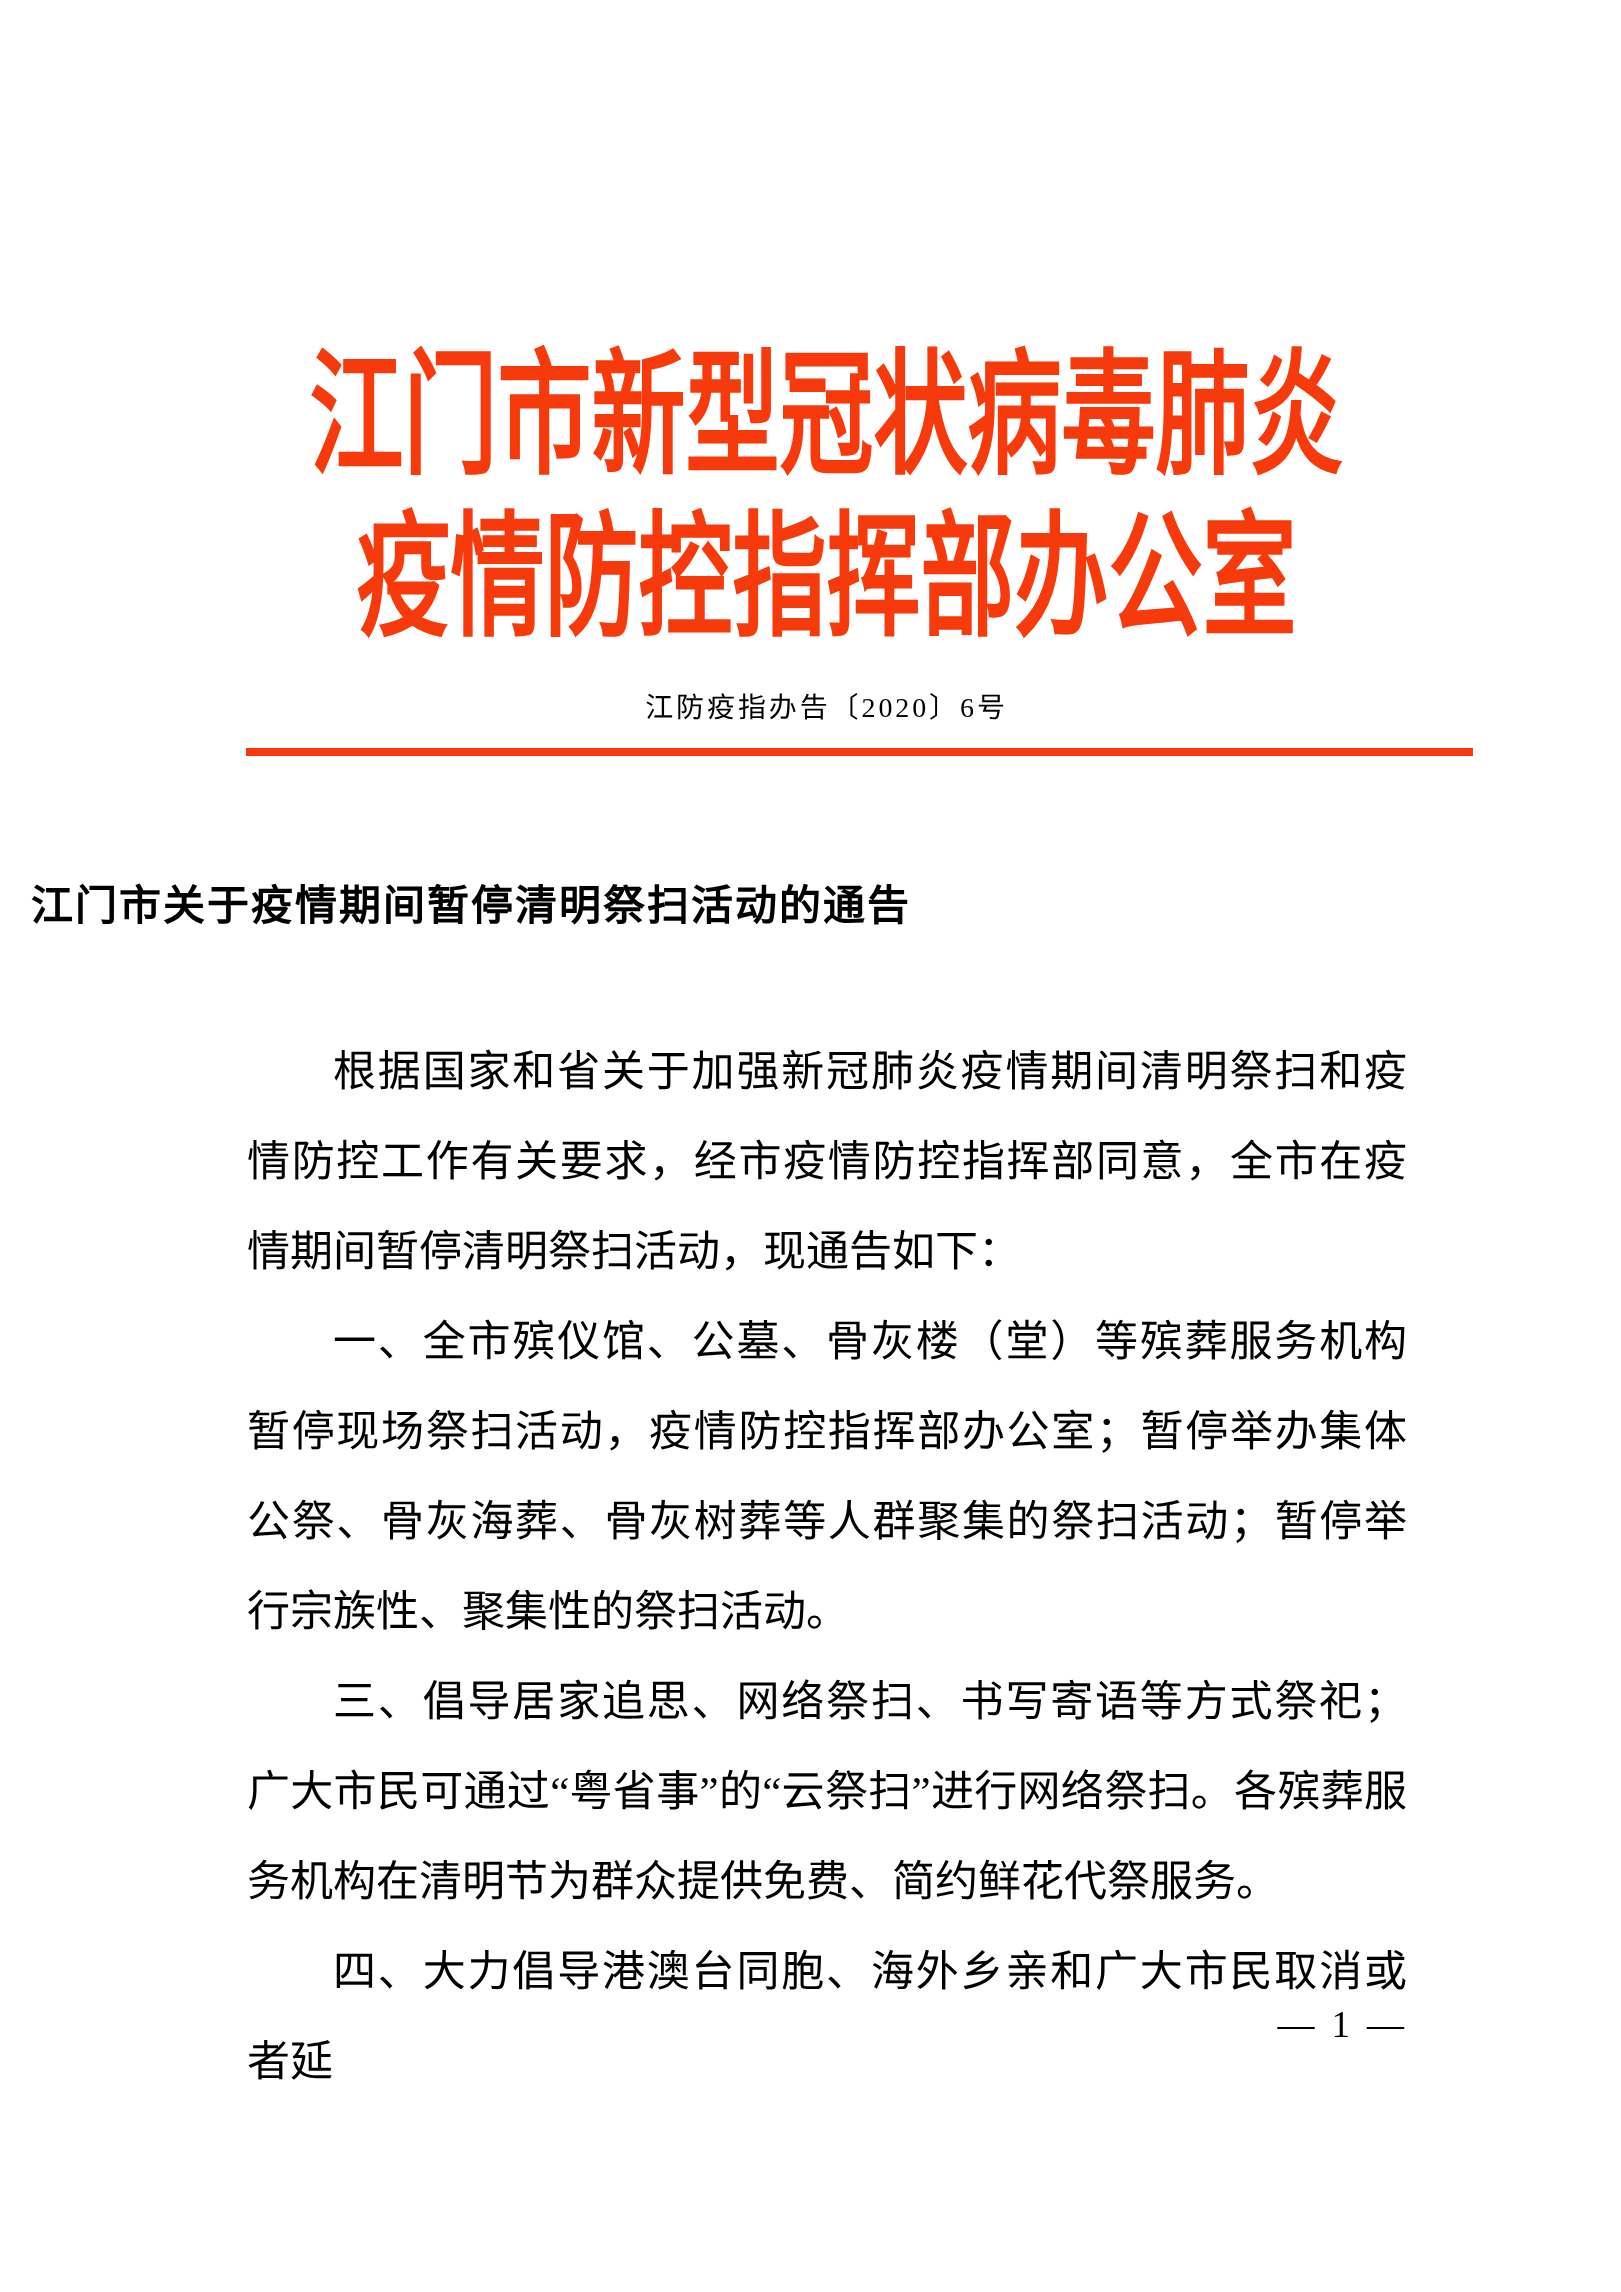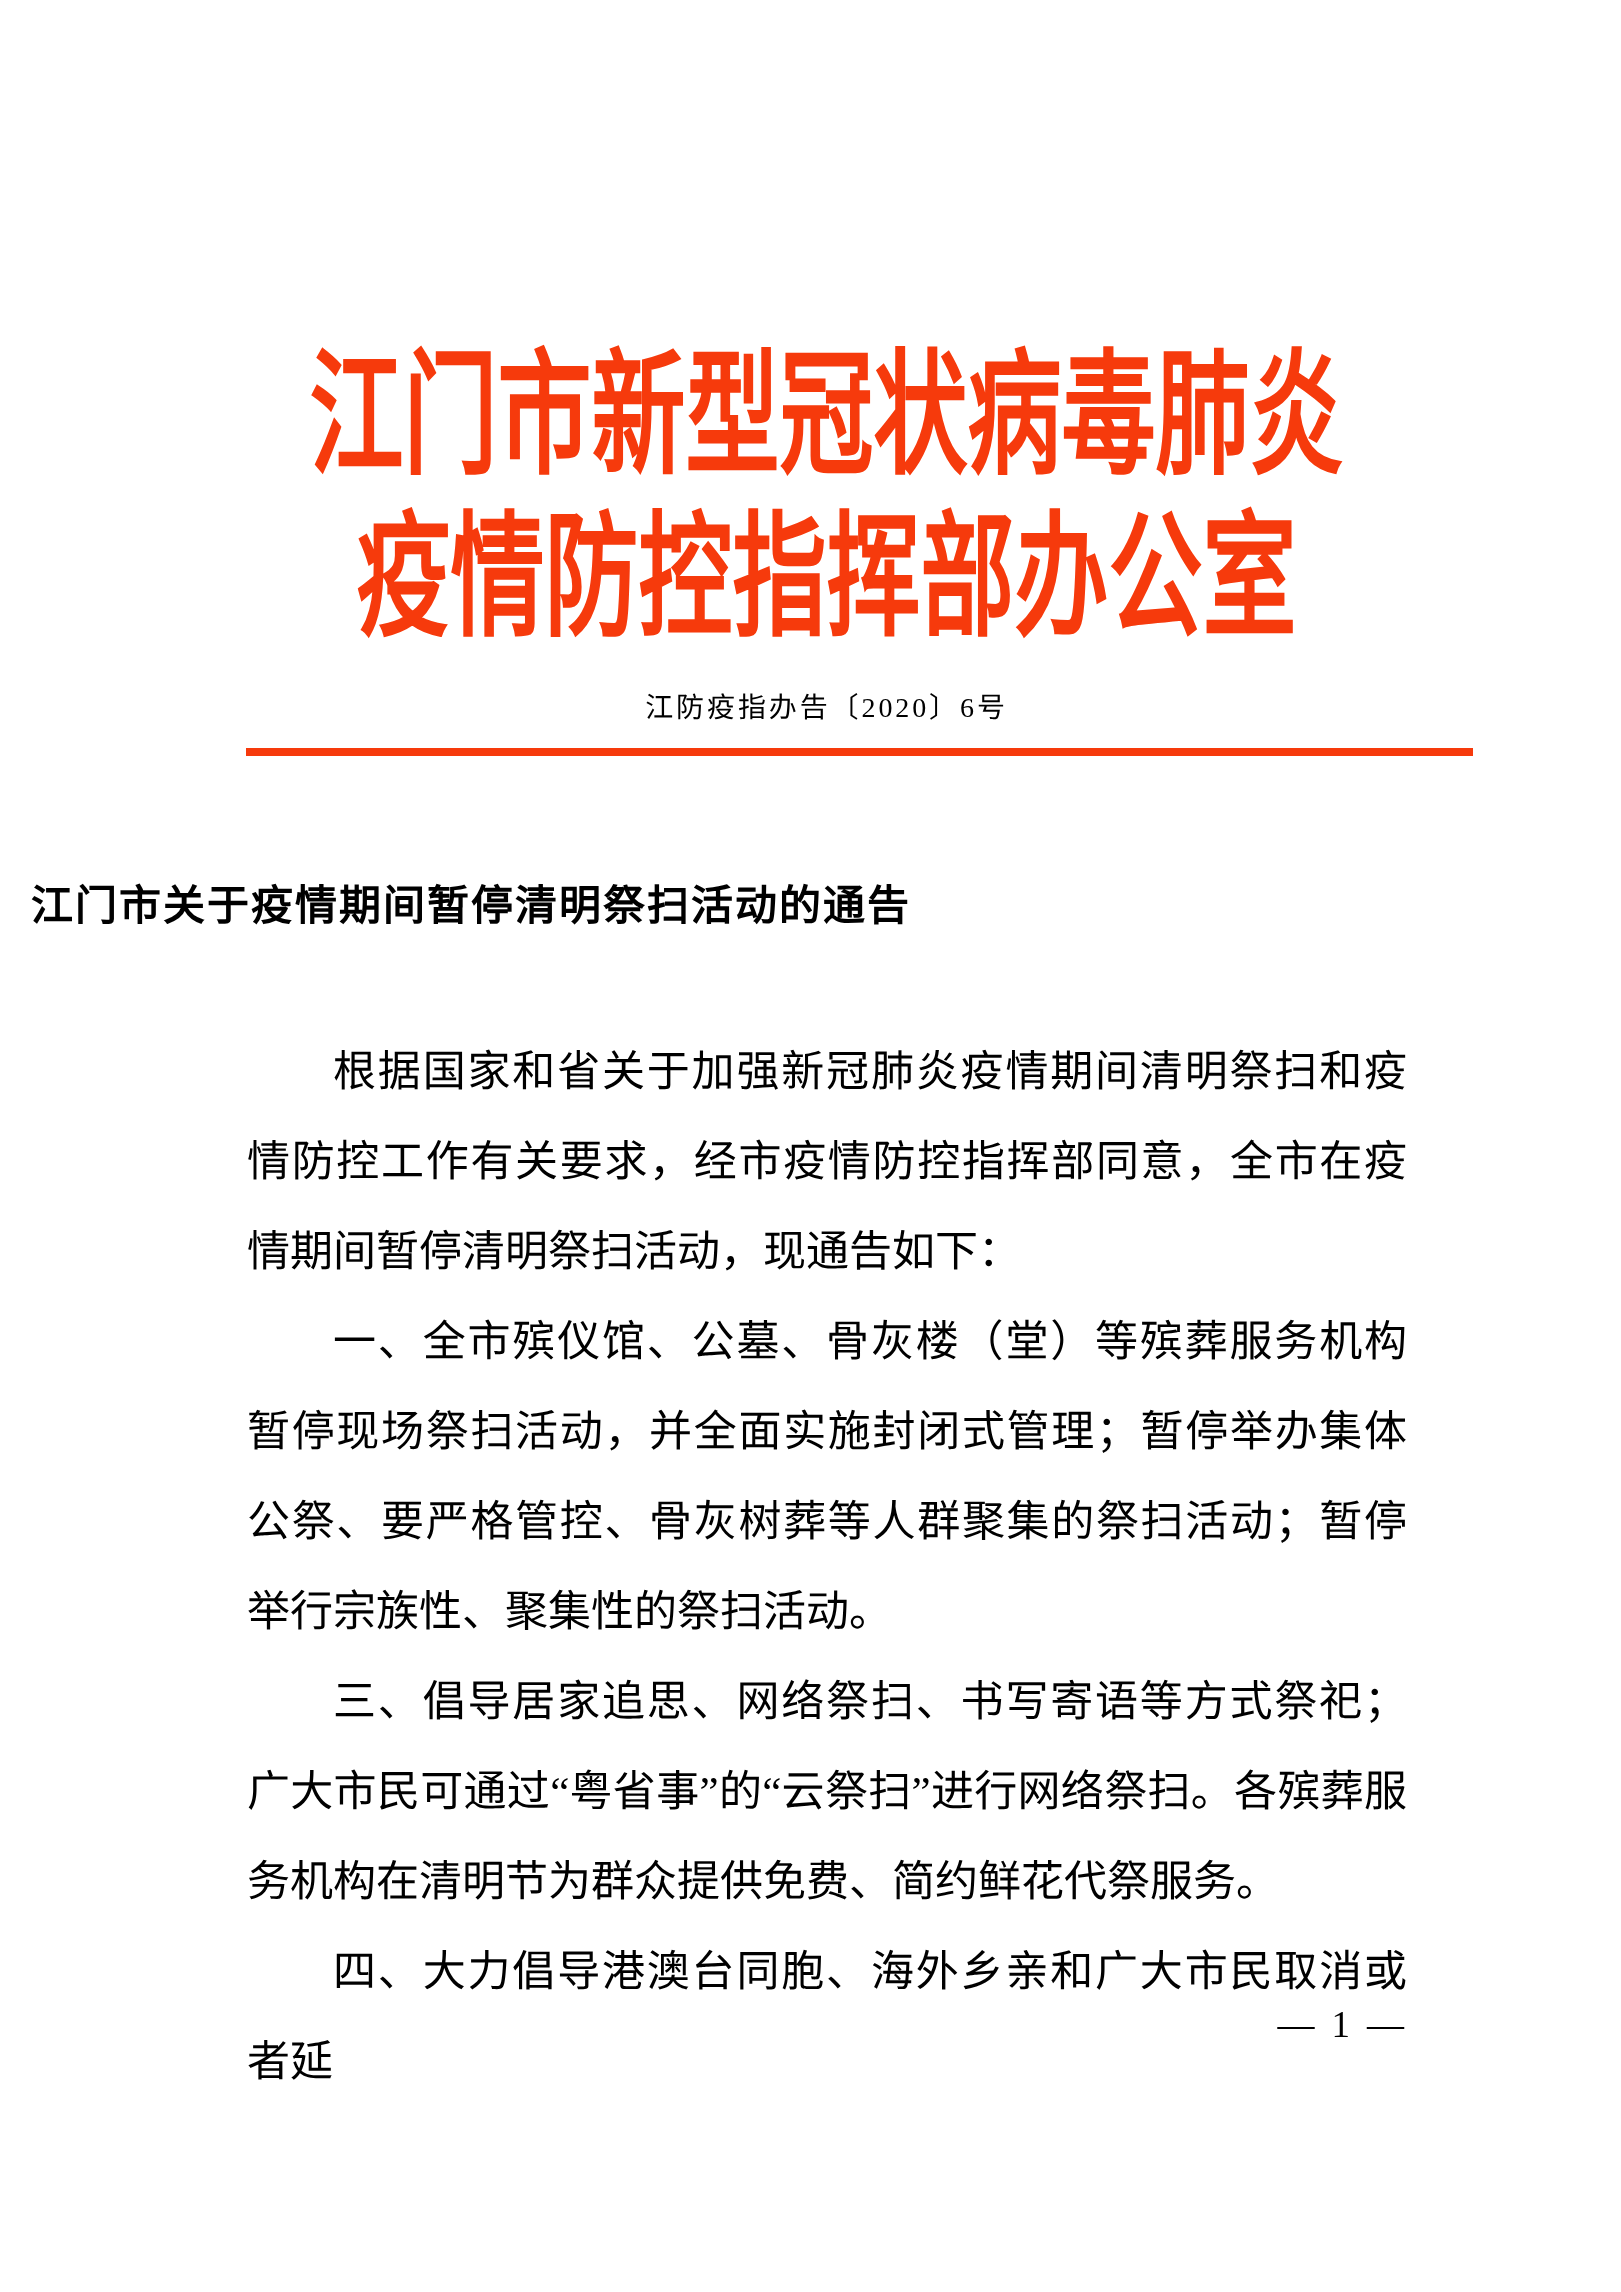--- a/index.html
+++ b/index.html
@@ -97,21 +97,21 @@
   </div>
 
   <div class="doc-number">江防疫指办告〔2020〕6号</div>
 
   <div class="red-rule"></div>
 
   <div class="notice-title">江门市关于疫情期间暂停清明祭扫活动的通告</div>
 
   <div class="notice-body">
     <p>根据国家和省关于加强新冠肺炎疫情期间清明祭扫和疫情防控工作有关要求，经市疫情防控指挥部同意，全市在疫情期间暂停清明祭扫活动，现通告如下：</p>
-    <p>一、全市殡仪馆、公墓、骨灰楼（堂）等殡葬服务机构暂停现场祭扫活动，并全面实施封闭式管理；暂停举办集体公祭、要严格管控、骨灰树葬等人群聚集的祭扫活动；暂停举行宗族性、聚集性的祭扫活动。</p>
+    <p>一、全市殡仪馆、公墓、骨灰楼（堂）等殡葬服务机构暂停现场祭扫活动，疫情防控指挥部办公室；暂停举办集体公祭、骨灰海葬、骨灰树葬等人群聚集的祭扫活动；暂停举行宗族性、聚集性的祭扫活动。</p>
     <p>三、倡导居家追思、网络祭扫、书写寄语等方式祭祀；广大市民可通过“粤省事”的“云祭扫”进行网络祭扫。各殡葬服务机构在清明节为群众提供免费、简约鲜花代祭服务。</p>
     <p>四、大力倡导港澳台同胞、海外乡亲和广大市民取消或者延</p>
   </div>
 
   <div class="page-number">— 1 —</div>
 
 </div>
 
 
 </body></html>

